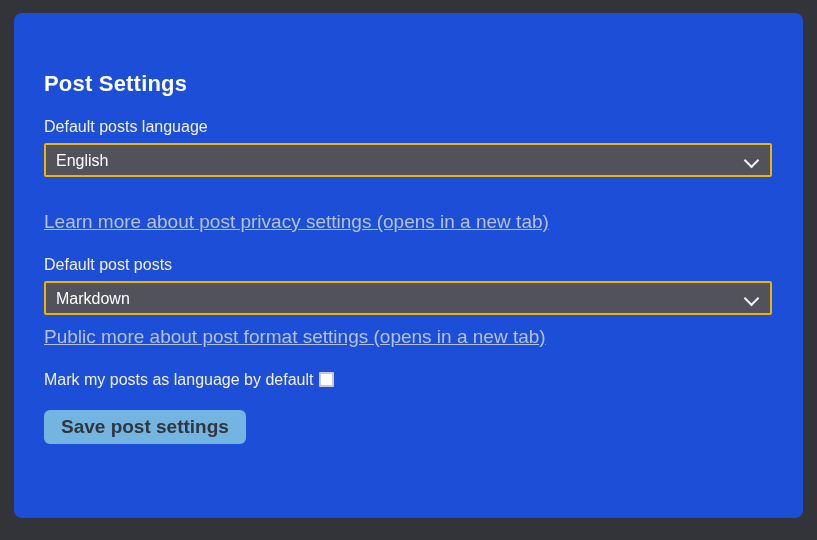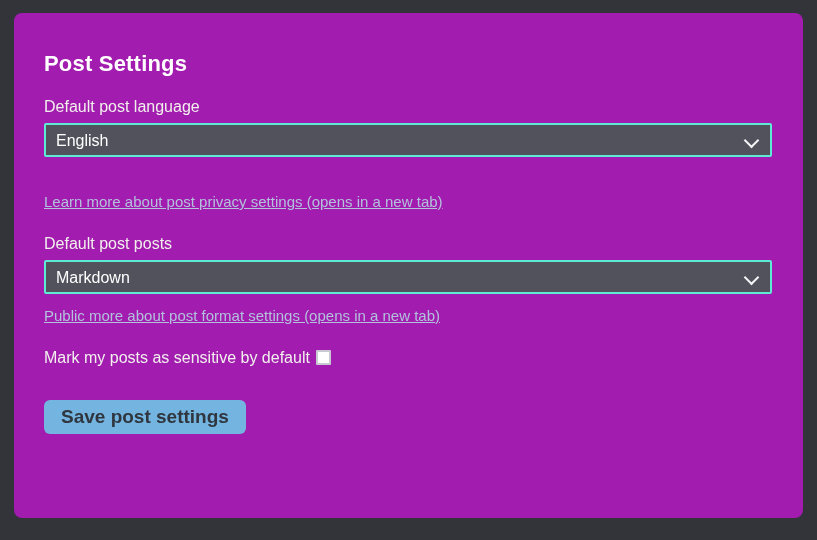--- a/index.html
+++ b/index.html
@@ -11,23 +11,23 @@
     font-family: "Liberation Sans", "DejaVu Sans", sans-serif;
     overflow: hidden;
   }
   .panel {
     box-sizing: border-box;
     position: absolute;
     left: 14px;
     top: 13px;
     width: 789px;
     height: 505px;
-    background: #a21caf;
+    background: #1d4ed8;
     border-radius: 8px;
-    padding: 36px 31px 23px 30px;
+    padding: 56px 31px 23px 30px;
   }
   .page-title {
     margin: 0 0 18px 0;
     font-size: 22px;
     line-height: 30px;
     font-weight: bold;
     color: #ffffff;
     letter-spacing: 0.2px;
   }
   .field { margin-bottom: 23px; }
@@ -39,21 +39,21 @@
     margin-bottom: 7px;
   }
   .select-wrap { position: relative; }
   select.setting-select {
     -webkit-appearance: none;
     appearance: none;
     box-sizing: border-box;
     width: 728px;
     height: 34px;
     background: #52525c;
-    border: 2px solid #5eead4;
+    border: 2px solid #eab308;
     border-radius: 2px;
     color: #ffffff;
     font-family: "Liberation Sans", "DejaVu Sans", sans-serif;
     font-size: 16px;
     padding: 0 34px 0 10px;
     outline: none;
   }
   .chevron {
     position: absolute;
     right: 15px;
@@ -61,21 +61,21 @@
     width: 9px;
     height: 9px;
     border-right: 2px solid #f4f4f6;
     border-bottom: 2px solid #f4f4f6;
     transform: rotate(45deg);
     pointer-events: none;
   }
   .help-link {
     display: inline-block;
     margin-top: 12px;
-    font-size: 15px;
+    font-size: 19px;
     line-height: 19px;
     color: #b3c1dc;
     text-decoration: underline;
     cursor: pointer;
   }
   .checkbox-row {
     margin-bottom: 0;
     font-size: 16px;
     line-height: 20px;
     color: #f2f0ed;
@@ -89,42 +89,42 @@
     height: 15px;
     margin: 0 0 0 6px;
     background: #ffffff;
     border: 2px solid #c9c9d2;
     border-radius: 1px;
     vertical-align: -2px;
     cursor: pointer;
   }
   .save-button {
     display: inline-block;
-    margin-top: 32px;
+    margin-top: 20px;
     padding: 7px 17px;
     background: #73b5e0;
     border: none;
     border-radius: 6px;
     color: #30363f;
     font-family: "Liberation Sans", "DejaVu Sans", sans-serif;
     font-size: 19px;
     line-height: 20px;
     font-weight: bold;
     cursor: pointer;
   }
 </style>
 </head>
 <body>
 
 <div class="panel">
 
   <h1 class="page-title">Post Settings</h1>
 
   <div class="field">
-    <label class="field-label">Default post language</label>
+    <label class="field-label">Default posts language</label>
     <div class="select-wrap">
       <select class="setting-select">
         <option selected="">English</option>
       </select>
       <span class="chevron"></span>
     </div>
   </div>
 
   <div class="field">
     <a class="help-link" href="#">Learn more about post privacy settings (opens in a new tab)</a>
@@ -136,19 +136,19 @@
       <select class="setting-select">
         <option selected="">Markdown</option>
       </select>
       <span class="chevron"></span>
     </div>
     <a class="help-link" href="#">Public more about post format settings (opens in a new tab)</a>
   </div>
 
   <div class="checkbox-row">
     <label>
-      <span>Mark my posts as sensitive by default</span><input type="checkbox" class="sensitive-checkbox" style="">
+      <span>Mark my posts as language by default</span><input type="checkbox" class="sensitive-checkbox" style="">
     </label>
   </div>
 
   <button class="save-button">Save post settings</button>
 
 </div>
 
 </body></html>

